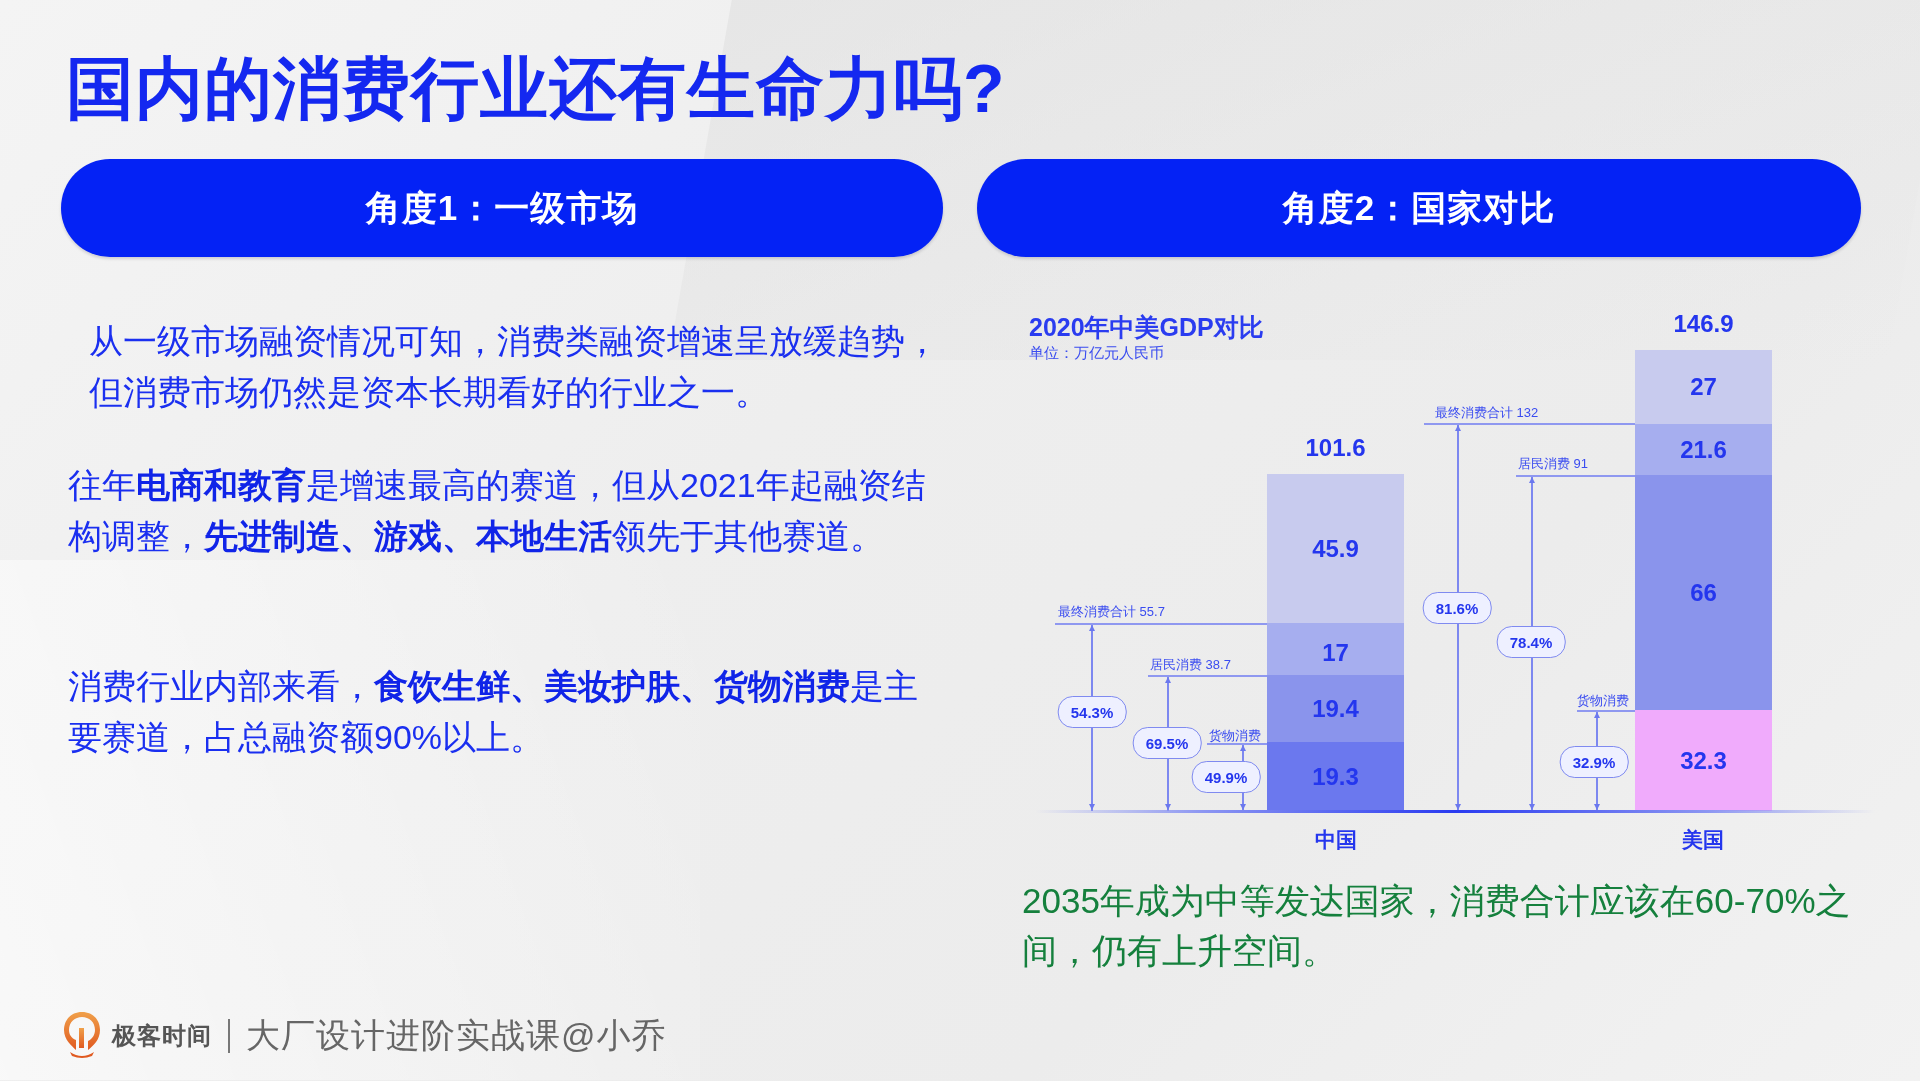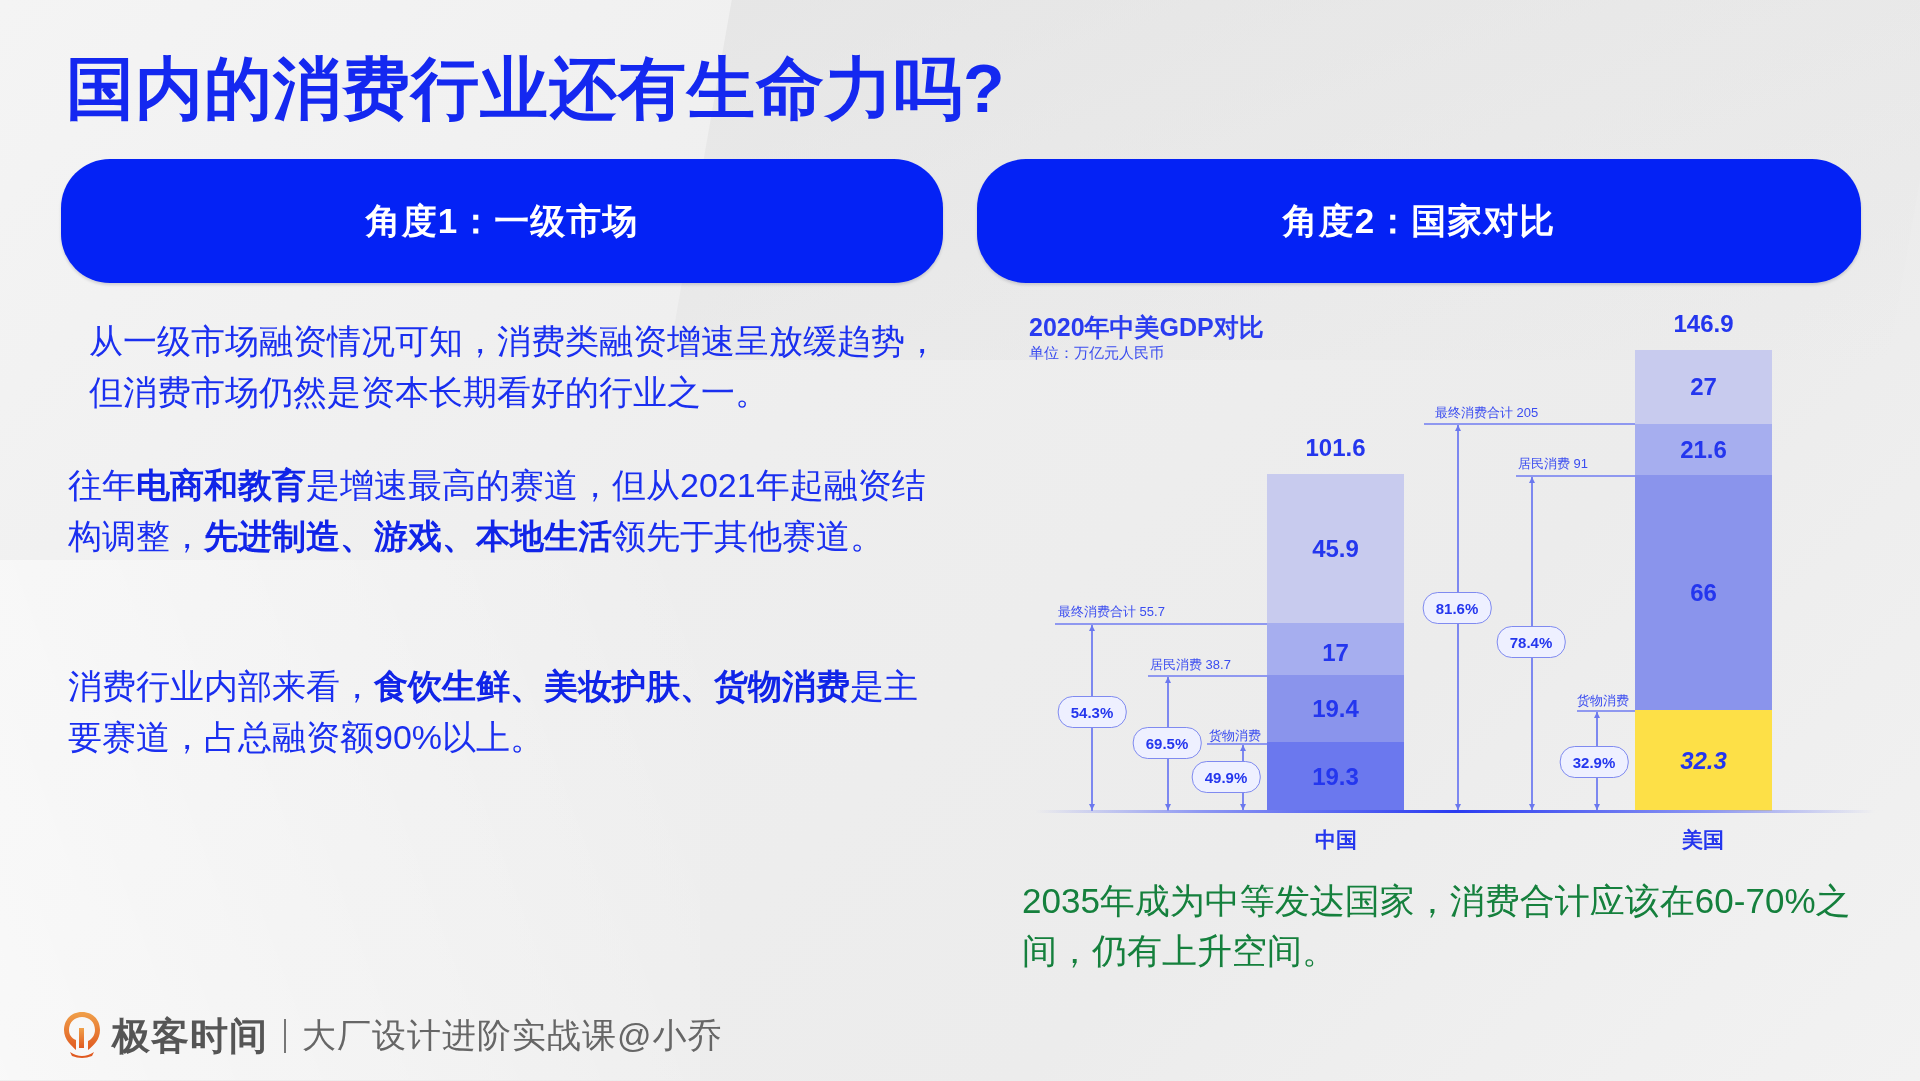--- a/index.html
+++ b/index.html
@@ -2,21 +2,21 @@
 <html><head>
 <meta charset="utf-8">
 <style>
   html,body{margin:0;padding:0;}
   body{width:1920px;height:1081px;overflow:hidden;position:relative;
     font-family:"Liberation Sans","DejaVu Sans",sans-serif;
     background:linear-gradient(135deg,#f4f4f4 0%,#eeeeee 40%,#ececec 70%,#f2f2f2 100%);}
   .bgshape{position:absolute;pointer-events:none;}
   .abs{position:absolute;}
   .title{left:66px;top:44px;font-size:68px;font-weight:bold;color:#1428f0;letter-spacing:1px;white-space:nowrap;}
-  .pill{height:124px;border-radius:49px;background:#0422f5;color:#fff;display:flex;align-items:center;justify-content:center;
+  .pill{height:98px;border-radius:49px;background:#0422f5;color:#fff;display:flex;align-items:center;justify-content:center;
     font-size:35px;font-weight:bold;letter-spacing:1px;box-shadow:0 2px 3px rgba(0,0,40,0.15);}
   .para{left:68px;width:860px;font-size:34px;line-height:51px;color:#1a2ff0;}
   .para b{font-weight:bold;color:#1024e8;}
   .chart-title{font-size:25px;font-weight:bold;color:#2a3cf0;white-space:nowrap;}
   .chart-unit{font-size:15px;color:#3a4cf0;white-space:nowrap;}
   .seg{position:absolute;left:0;width:100%;display:flex;align-items:center;justify-content:center;
     font-size:24px;font-weight:bold;color:#2436ee;}
   .total{font-size:24px;font-weight:bold;color:#2436ee;text-align:center;white-space:nowrap;}
   .hline{position:absolute;height:2px;background:#8f98f0;}
   .vline{position:absolute;width:1.5px;background:#7d88f0;}
@@ -24,21 +24,21 @@
   .arrow.up{border-bottom:6px solid #6b78ee;}
   .arrow.down{border-top:6px solid #6b78ee;}
   .anno{position:absolute;font-size:13px;color:#3a4cf0;white-space:nowrap;}
   .pct{position:absolute;height:30px;padding:0 12px;border:1.5px solid #7f8af0;border-radius:15px;background:#eef0ff;
     font-size:15px;font-weight:bold;color:#2436ee;display:flex;align-items:center;justify-content:center;transform:translate(-50%,-50%);white-space:nowrap;}
   .xlabel{font-size:21px;font-weight:bold;color:#2436ee;white-space:nowrap;transform:translateX(-50%);}
   .baseline{position:absolute;left:1035px;top:810px;width:840px;height:3px;
     background:linear-gradient(90deg,rgba(42,59,240,0) 0%,#8c96f2 20%,#2a3bf0 50%,#8c96f2 80%,rgba(42,59,240,0) 100%);}
   .bottom-note{left:1022px;top:876px;width:880px;font-size:35px;line-height:50px;color:#15803d;}
   .footer{left:62px;top:1010px;display:flex;align-items:center;white-space:nowrap;}
-  .brand{font-size:38px;font-weight:bold;color:#555;margin-left:10px;letter-spacing:1px;}
+  .brand{font-size:24px;font-weight:bold;color:#555;margin-left:10px;letter-spacing:1px;}
   .sep{width:2px;height:34px;background:#777;margin:0 16px;}
   .course{font-size:34px;color:#666;letter-spacing:1px;}
 </style>
 </head>
 <body>
 
 <div class="bgshape" style="left:700px;top:0;width:1220px;height:360px;background:linear-gradient(160deg,rgba(220,220,220,0.5),rgba(240,240,240,0));transform:skewX(-10deg);"></div>
 <div class="bgshape" style="left:0;top:560px;width:700px;height:520px;background:linear-gradient(70deg,rgba(255,255,255,0.6),rgba(255,255,255,0));"></div>
 
 <div class="abs title">国内的消费行业还有生命力吗?</div>
@@ -67,21 +67,21 @@
     <div class="seg" style="top:149px;height:59px;background:#a6aeef;">17</div>
     <div class="seg" style="top:201px;height:67px;background:#8a94ec;">19.4</div>
     <div class="seg" style="top:268px;height:69px;background:#6b78ee;">19.3</div>
   </div>
 
   <div class="abs total" style="left:1635px;top:310px;width:137px;">146.9</div>
   <div class="abs" style="left:1635px;top:350px;width:137px;height:461px;">
     <div class="seg" style="top:0;height:74px;background:#c8cbee;">27</div>
     <div class="seg" style="top:74px;height:51px;background:#a6aeef;">21.6</div>
     <div class="seg" style="top:125px;height:235px;background:#8a94ec;">66</div>
-    <div class="seg" style="top:360px;height:101px;background:#fde047;font-style:italic;">32.3</div>
+    <div class="seg" style="top:360px;height:101px;background:#f0abfc;">32.3</div>
   </div>
 
   <div class="anno" style="left:1058px;top:603px;">最终消费合计 55.7</div>
   <div class="hline" style="left:1055px;top:623px;width:212px;"></div>
   <div class="vline" style="left:1091px;top:625px;height:186px;"></div>
   <div class="arrow up" style="left:1089px;top:625px;"></div>
   <div class="arrow down" style="left:1089px;top:804px;"></div>
   <div class="pct" style="left:1092px;top:712px;">54.3%</div>
 
   <div class="anno" style="left:1150px;top:656px;">居民消费 38.7</div>
@@ -91,21 +91,21 @@
   <div class="arrow down" style="left:1165px;top:804px;"></div>
   <div class="pct" style="left:1167px;top:743px;">69.5%</div>
 
   <div class="anno" style="left:1209px;top:727px;">货物消费</div>
   <div class="hline" style="left:1207px;top:743px;width:60px;"></div>
   <div class="vline" style="left:1242px;top:745px;height:66px;"></div>
   <div class="arrow up" style="left:1240px;top:745px;"></div>
   <div class="arrow down" style="left:1240px;top:804px;"></div>
   <div class="pct" style="left:1226px;top:777px;">49.9%</div>
 
-  <div class="anno" style="left:1435px;top:404px;">最终消费合计 205</div>
+  <div class="anno" style="left:1435px;top:404px;">最终消费合计 132</div>
   <div class="hline" style="left:1424px;top:423px;width:211px;"></div>
   <div class="vline" style="left:1457px;top:425px;height:386px;"></div>
   <div class="arrow up" style="left:1455px;top:425px;"></div>
   <div class="arrow down" style="left:1455px;top:804px;"></div>
   <div class="pct" style="left:1457px;top:608px;">81.6%</div>
 
   <div class="anno" style="left:1518px;top:455px;">居民消费 91</div>
   <div class="hline" style="left:1516px;top:475px;width:119px;"></div>
   <div class="vline" style="left:1531px;top:477px;height:334px;"></div>
   <div class="arrow up" style="left:1529px;top:477px;"></div>

